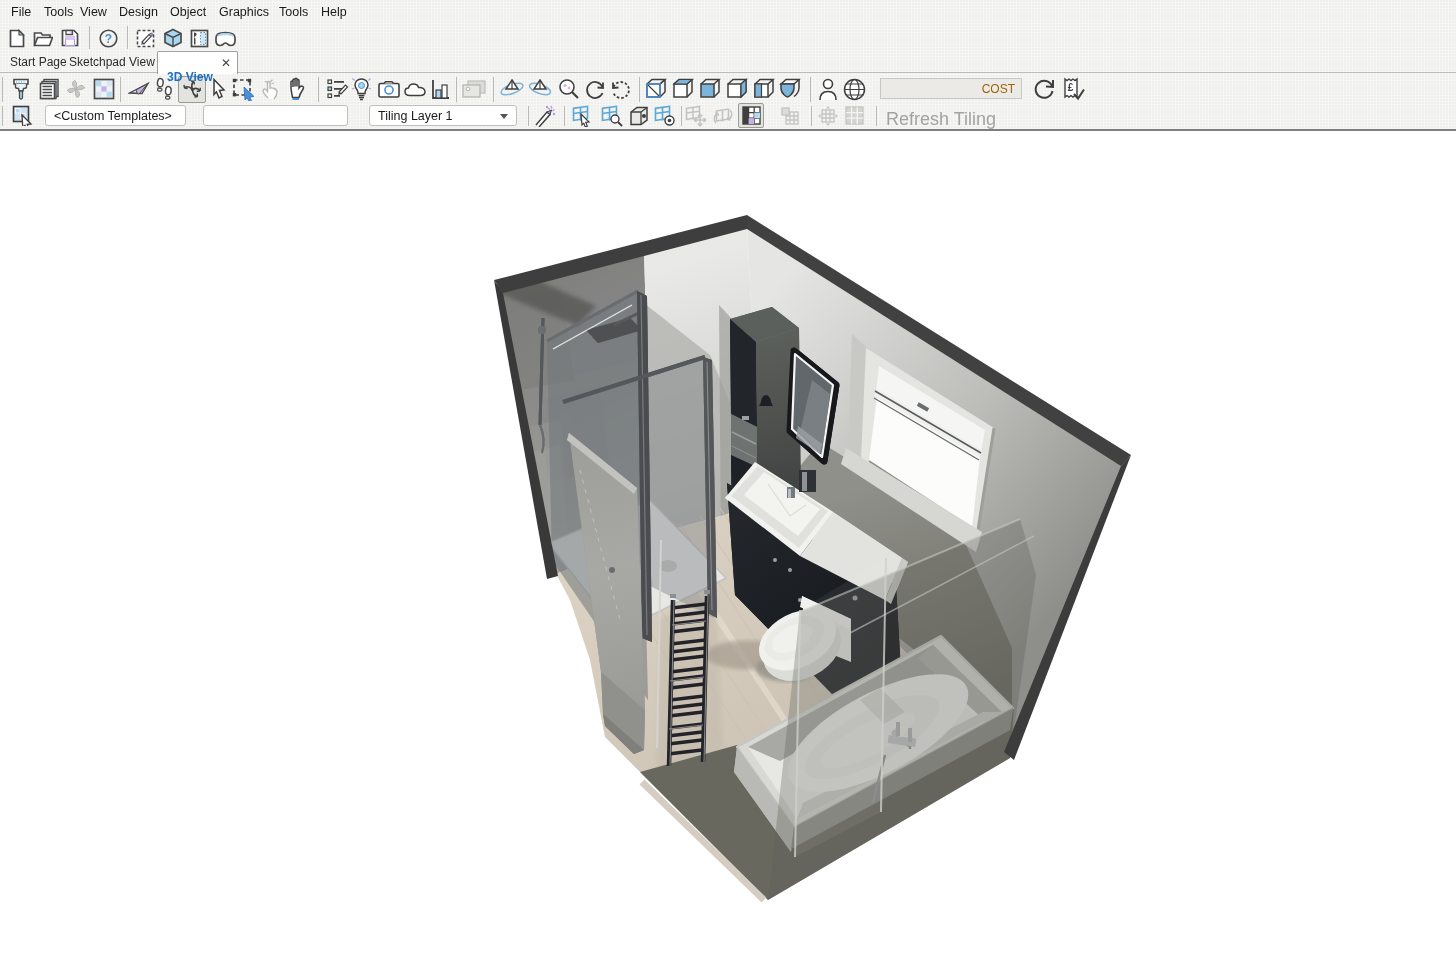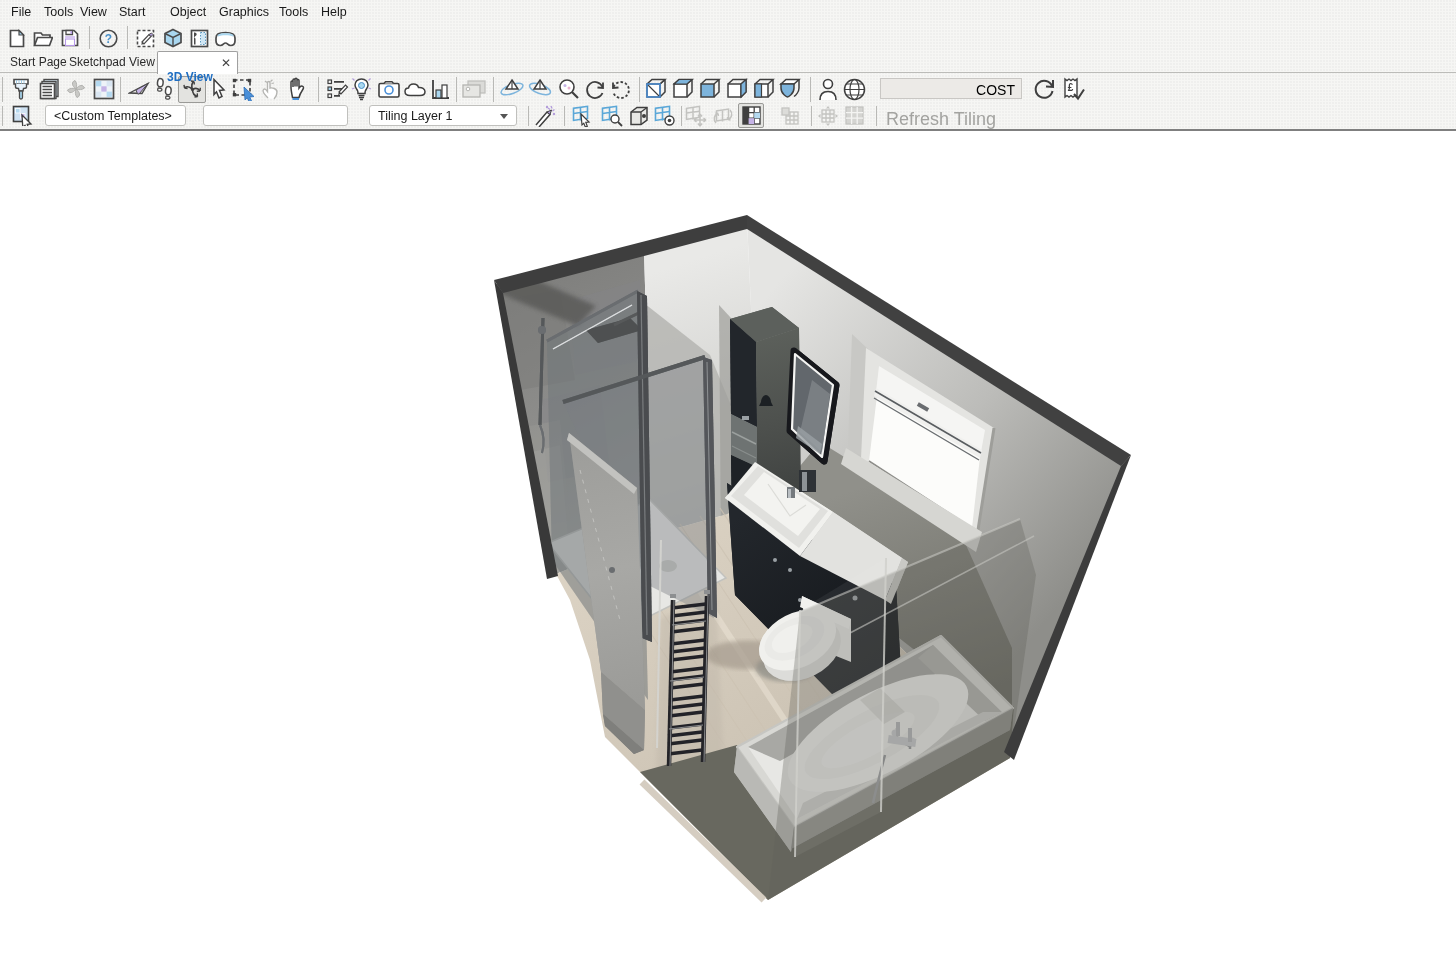--- a/index.html
+++ b/index.html
@@ -26,21 +26,21 @@
     background:#ffffff; border:1px solid #a0a0a0; border-bottom:none;
     border-radius:2px 2px 0 0; }
   #activetab .lbl { position:absolute; left:9px; top:18px; color:#1f6ec2; font-weight:bold; }
   #activetab .x { position:absolute; left:63px; top:4px; color:#444; font-weight:normal;
     font-size:12px; }
   
   .txtbox { position:absolute; top:105px; height:21px; background:#fff;
     border:1px solid #c0c0bd; border-radius:3px; font-size:12.5px; color:#1a1a1a; }
   .txtbox .inner { padding:3px 0 0 8px; }
   #costbox { position:absolute; top:78px; left:880px; width:142px; height:21px;
-    background:#eceae7; border:1px solid #c9c7c4; font-size:14px; color:#000000; }
+    background:#eceae7; border:1px solid #c9c7c4; font-size:12px; color:#a16207; }
   #costbox .inner { position:absolute; right:6px; top:3px; }
   .pressedbtn { position:absolute; background:#e3e3e0; border:1px solid #9a9a97;
     border-radius:2px; }
   .graytext { position:absolute; color:#a3a3a0; font-size:18px; }
   #canvas { position:absolute; top:0; left:0; width:1456px; height:978px; z-index:1; }
 </style>
 </head>
 <body>
 <div id="app">
   <svg id="canvas" viewBox="0 0 1456 978">
@@ -379,21 +379,21 @@
     <polygon points="494,280 747,215 747,229 503,293" fill="#3e3e3e"></polygon>
     <polygon points="747,215 1131,455 1121,466 747,229" fill="#414141"></polygon>
     <polygon points="494,280 503,293 558,576 547,579" fill="#393939"></polygon>
     <polygon points="1131,455 1121,466 1004,752 1014,760" fill="#3c3c3c"></polygon>
   </svg>
   <div id="chrome">
     <div id="menubar">
       <span style="left:11px">File</span>
       <span style="left:44px">Tools</span>
       <span style="left:80px">View</span>
-      <span style="left:119px">Start</span>
+      <span style="left:119px">Design</span>
       <span style="left:170px">Object</span>
       <span style="left:219px">Graphics</span>
       <span style="left:279px">Tools</span>
       <span style="left:321px">Help</span>
     </div>
 
     <div id="row1">
       <svg class="tbicon" style="left:8px;top:29px" width="18" height="19" viewBox="0 0 18 19">
         <path d="M2.5 1.5 H11 L15.5 6 V17.5 H2.5 Z" fill="#fff" stroke="#4a4a4a" stroke-width="1.7"></path>
         <path d="M11 1.5 L15.5 6 H11 Z" fill="#9fcde8" stroke="#4a4a4a" stroke-width="1.2"></path>

